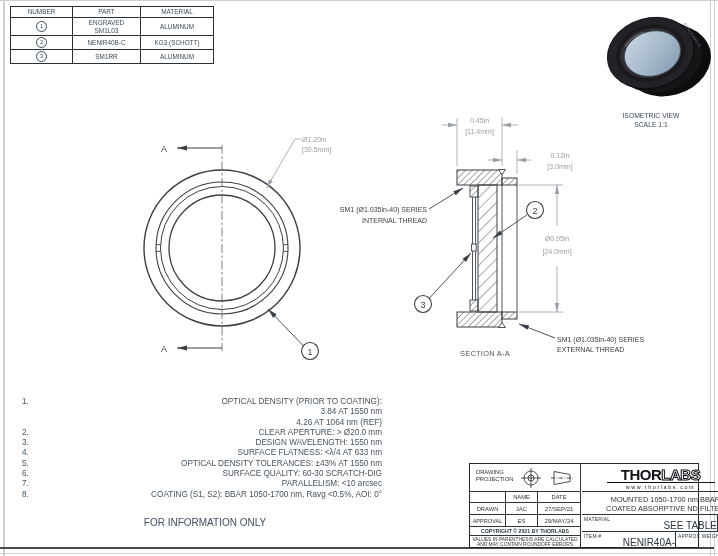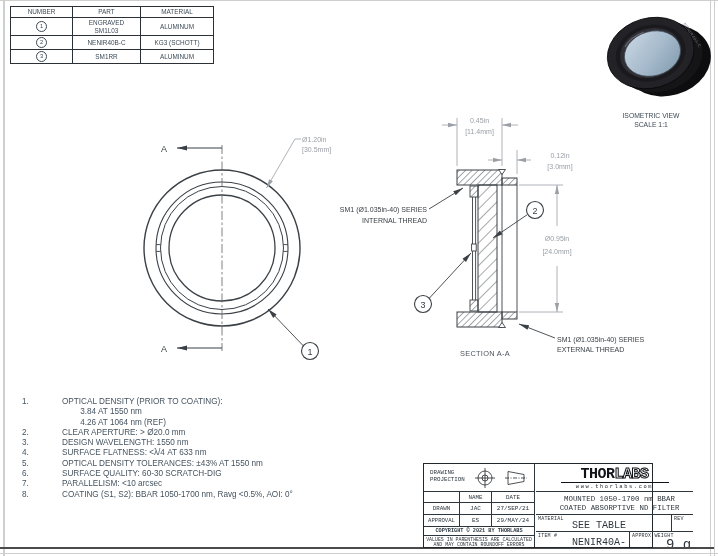--- a/index.html
+++ b/index.html
@@ -15,33 +15,33 @@
   .ptable th{height:8px;}
   .ml{white-space:pre-line;}
   .balloon-s{display:inline-flex;width:9px;height:9px;border:1px solid #3c4a56;border-radius:50%;
       align-items:center;justify-content:center;font-size:5.8px;line-height:1;}
   
   .iso{position:absolute;left:585px;top:4px;width:132px;text-align:center;}
   .iso-cap{font-size:6.8px;line-height:9px;color:#3c4a56;margin-top:1px;}
   
   .notes{position:absolute;left:22px;top:397px;width:360px;color:#45535f;}
   .notes-title{font-size:8.4px;margin-bottom:11px;letter-spacing:.2px;}
-  .notes ol{margin:0;padding:0;list-style:none;counter-reset:n;}
+  .notes ol{margin:0;padding:0;list-style:none;counter-reset:n;text-align:right;}
   .notes li{position:relative;padding-left:40px;font-size:8.2px;line-height:10.3px;
       counter-increment:n;white-space:pre-wrap;}
   .notes li::before{content:counter(n) ".";position:absolute;left:0;top:0;}
   
   .notice{position:absolute;left:40px;top:518px;width:330px;text-align:center;
       font-size:10px;line-height:10.5px;color:#3d4f63;}
   
-  .tb{position:absolute;left:423px;top:463px;width:230px;height:85px;border:1px solid #22272b;
-      box-sizing:border-box;font-size:6px;color:#2d363d;font-family:Liberation Mono, monospace;}
+  .tb{position:absolute;left:469px;top:463px;width:230px;height:85px;border:1px solid #22272b;
+      box-sizing:border-box;font-size:6px;color:#2d363d;}
   .tb .cell{position:absolute;box-sizing:border-box;border-color:#22272b;overflow:hidden;}
   .lblsm{font-size:5px;position:absolute;left:2px;top:1px;letter-spacing:.2px;}
-  .cval{position:absolute;left:0;right:0;text-align:left;padding-left:36px;}
+  .cval{position:absolute;left:0;right:0;text-align:right;padding-left:36px;}
   .logo-thor{font-weight:bold;font-size:15px;letter-spacing:-.5px;color:#101418;}
   .logo-labs{font-weight:bold;font-size:15px;letter-spacing:-.5px;color:#ffffff;
       -webkit-text-stroke:1px #101418;text-shadow:0 0 1px #101418;}
   .logo-www{display:block;font-size:5.4px;letter-spacing:1.6px;color:#22272b;
       border-top:1.2px solid #101418;padding-top:1px;margin-top:-1px;}
 </style>
 </head>
 <body>
 
 <div id="sheet">
@@ -243,20 +243,21 @@
       <li>DESIGN WAVELENGTH: 1550 nm</li>
       <li>SURFACE FLATNESS: &lt;λ/4 AT 633 nm</li>
       <li>OPTICAL DENSITY TOLERANCES: ±43% AT 1550 nm</li>
       <li>SURFACE QUALITY: 60-30 SCRATCH-DIG</li>
       <li>PARALLELISM: &lt;10 arcsec</li>
       <li>COATING (S1, S2): BBAR 1050-1700 nm, Ravg &lt;0.5%, AOI: 0°</li>
     </ol>
   </div>
 
   <div class="notice">
+    <div>FOR INFORMATION ONLY</div>
   </div>
 
   <div class="tb">
 
     <div class="cell" style="left:0;top:0;width:111px;height:28px;border-right:1px solid;border-bottom:1px solid;">
       <div class="ml" style="position:absolute;left:6px;top:5px;font-size:5.8px;line-height:7px;">DRAWING
 PROJECTION</div>
       <svg style="position:absolute;left:48px;top:3px;" width="60" height="22" viewBox="0 0 60 22">
         <g stroke="#22272b" stroke-width=".8" fill="none">
           <circle cx="13" cy="11" r="7"></circle>

